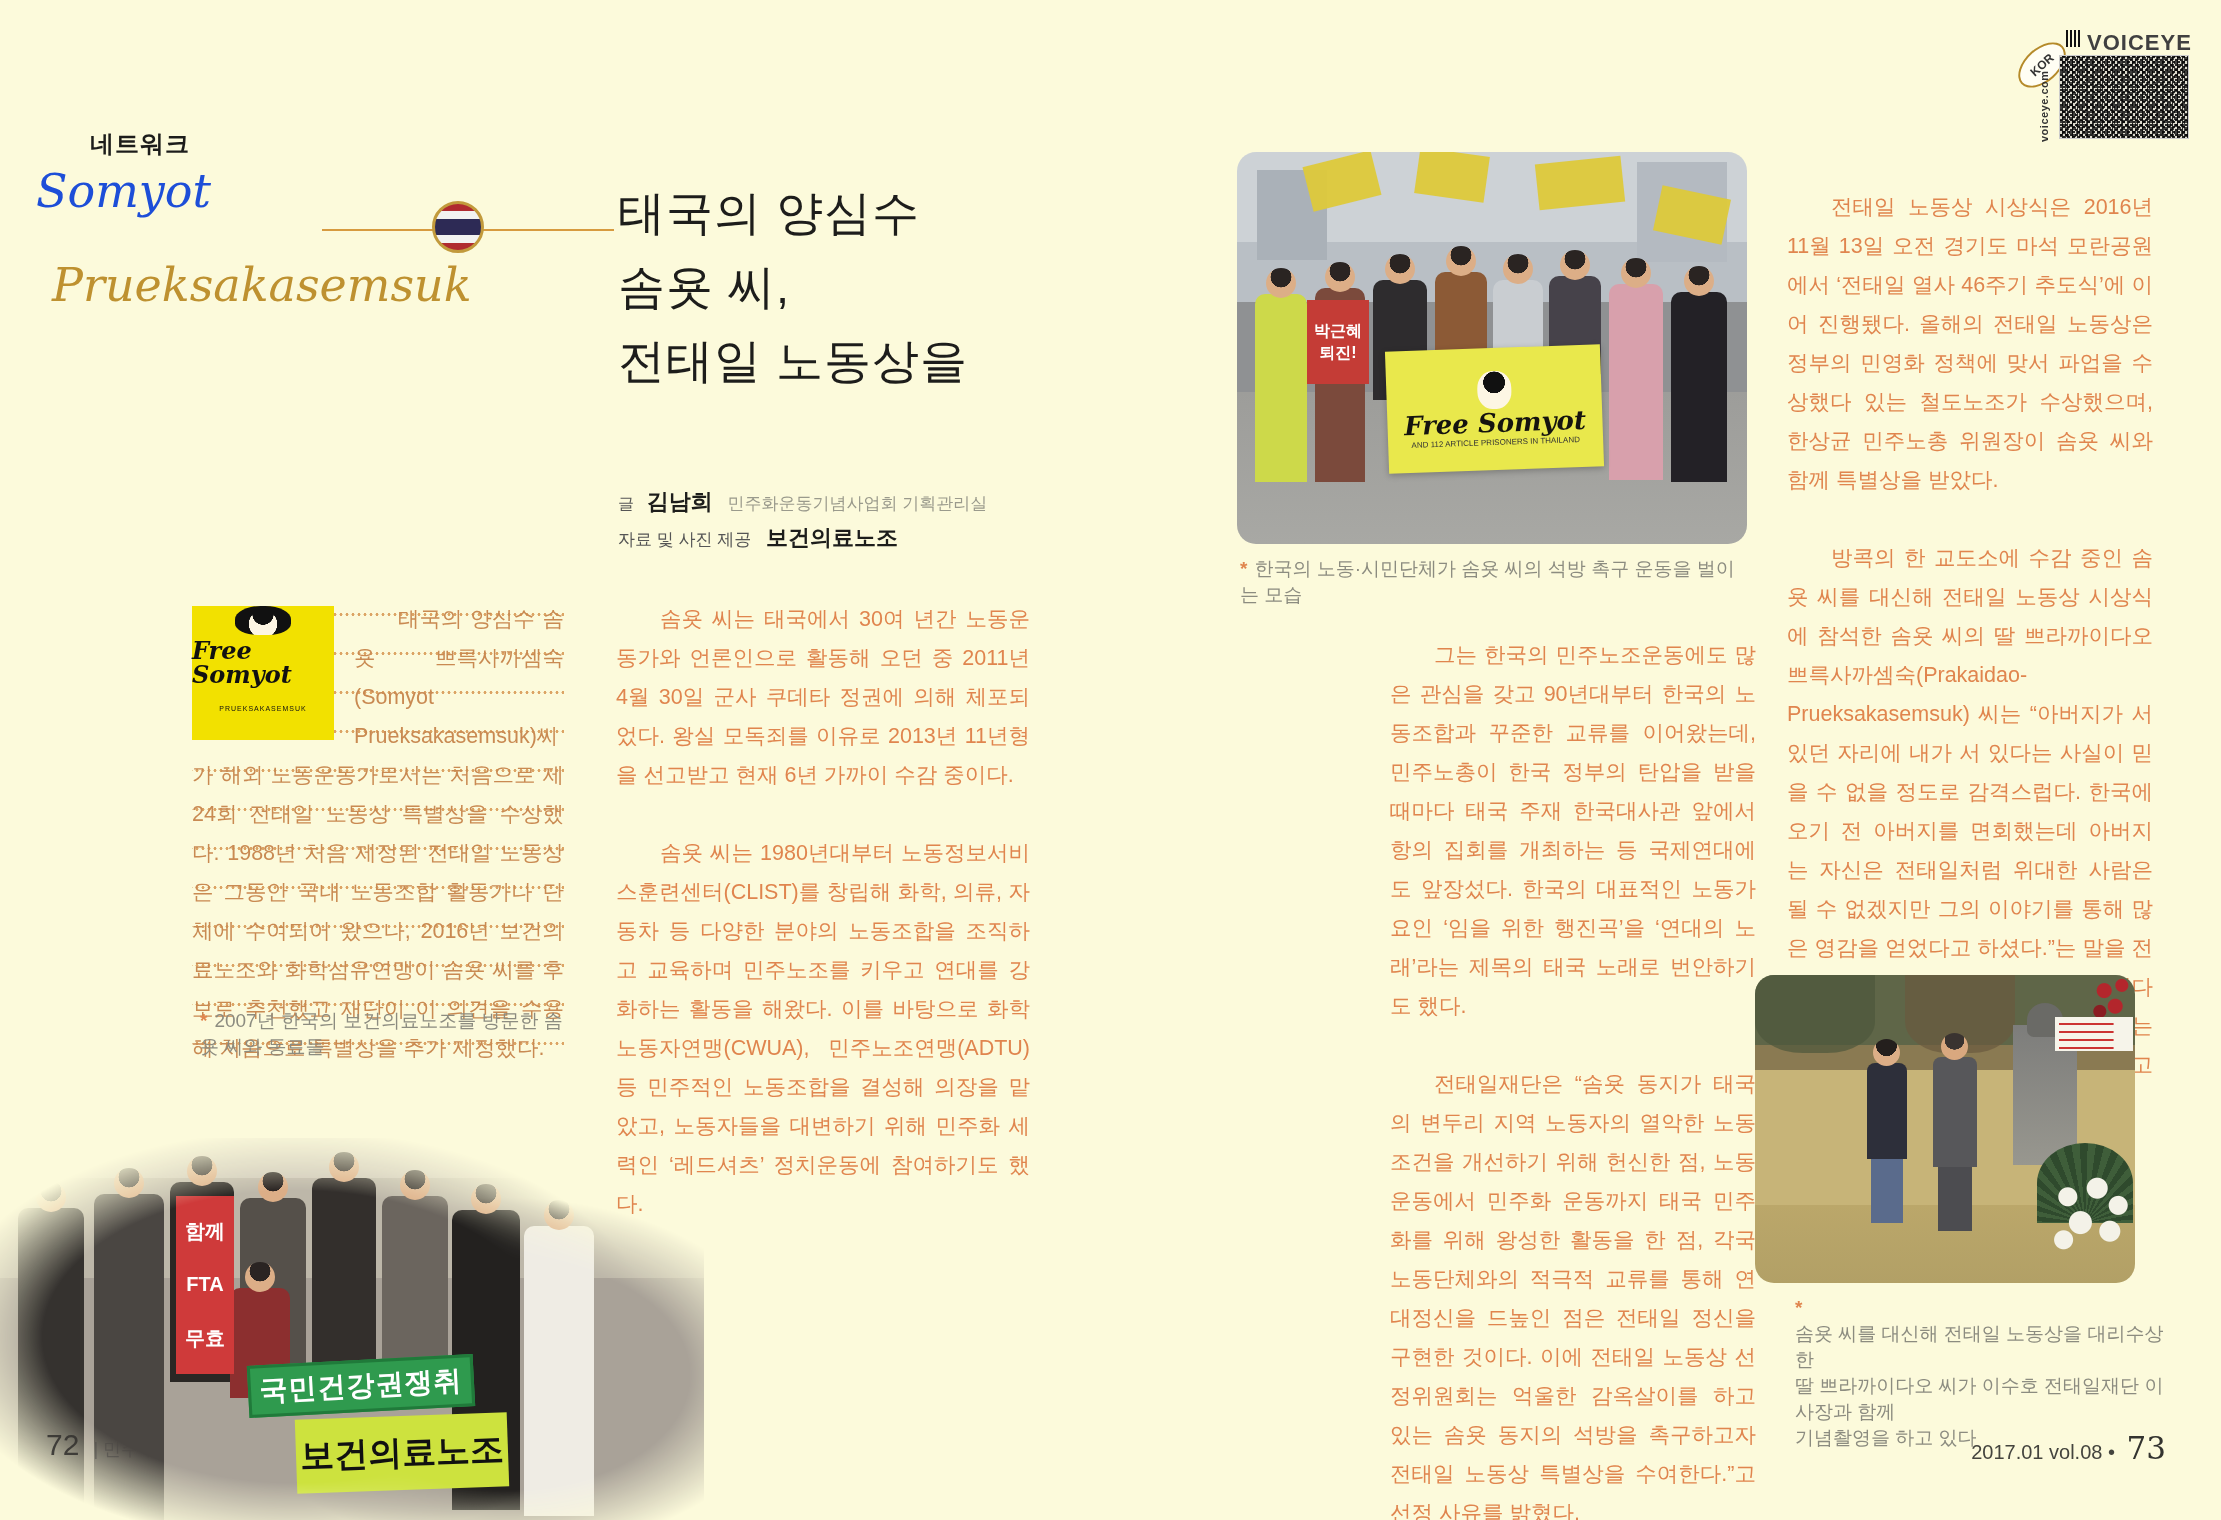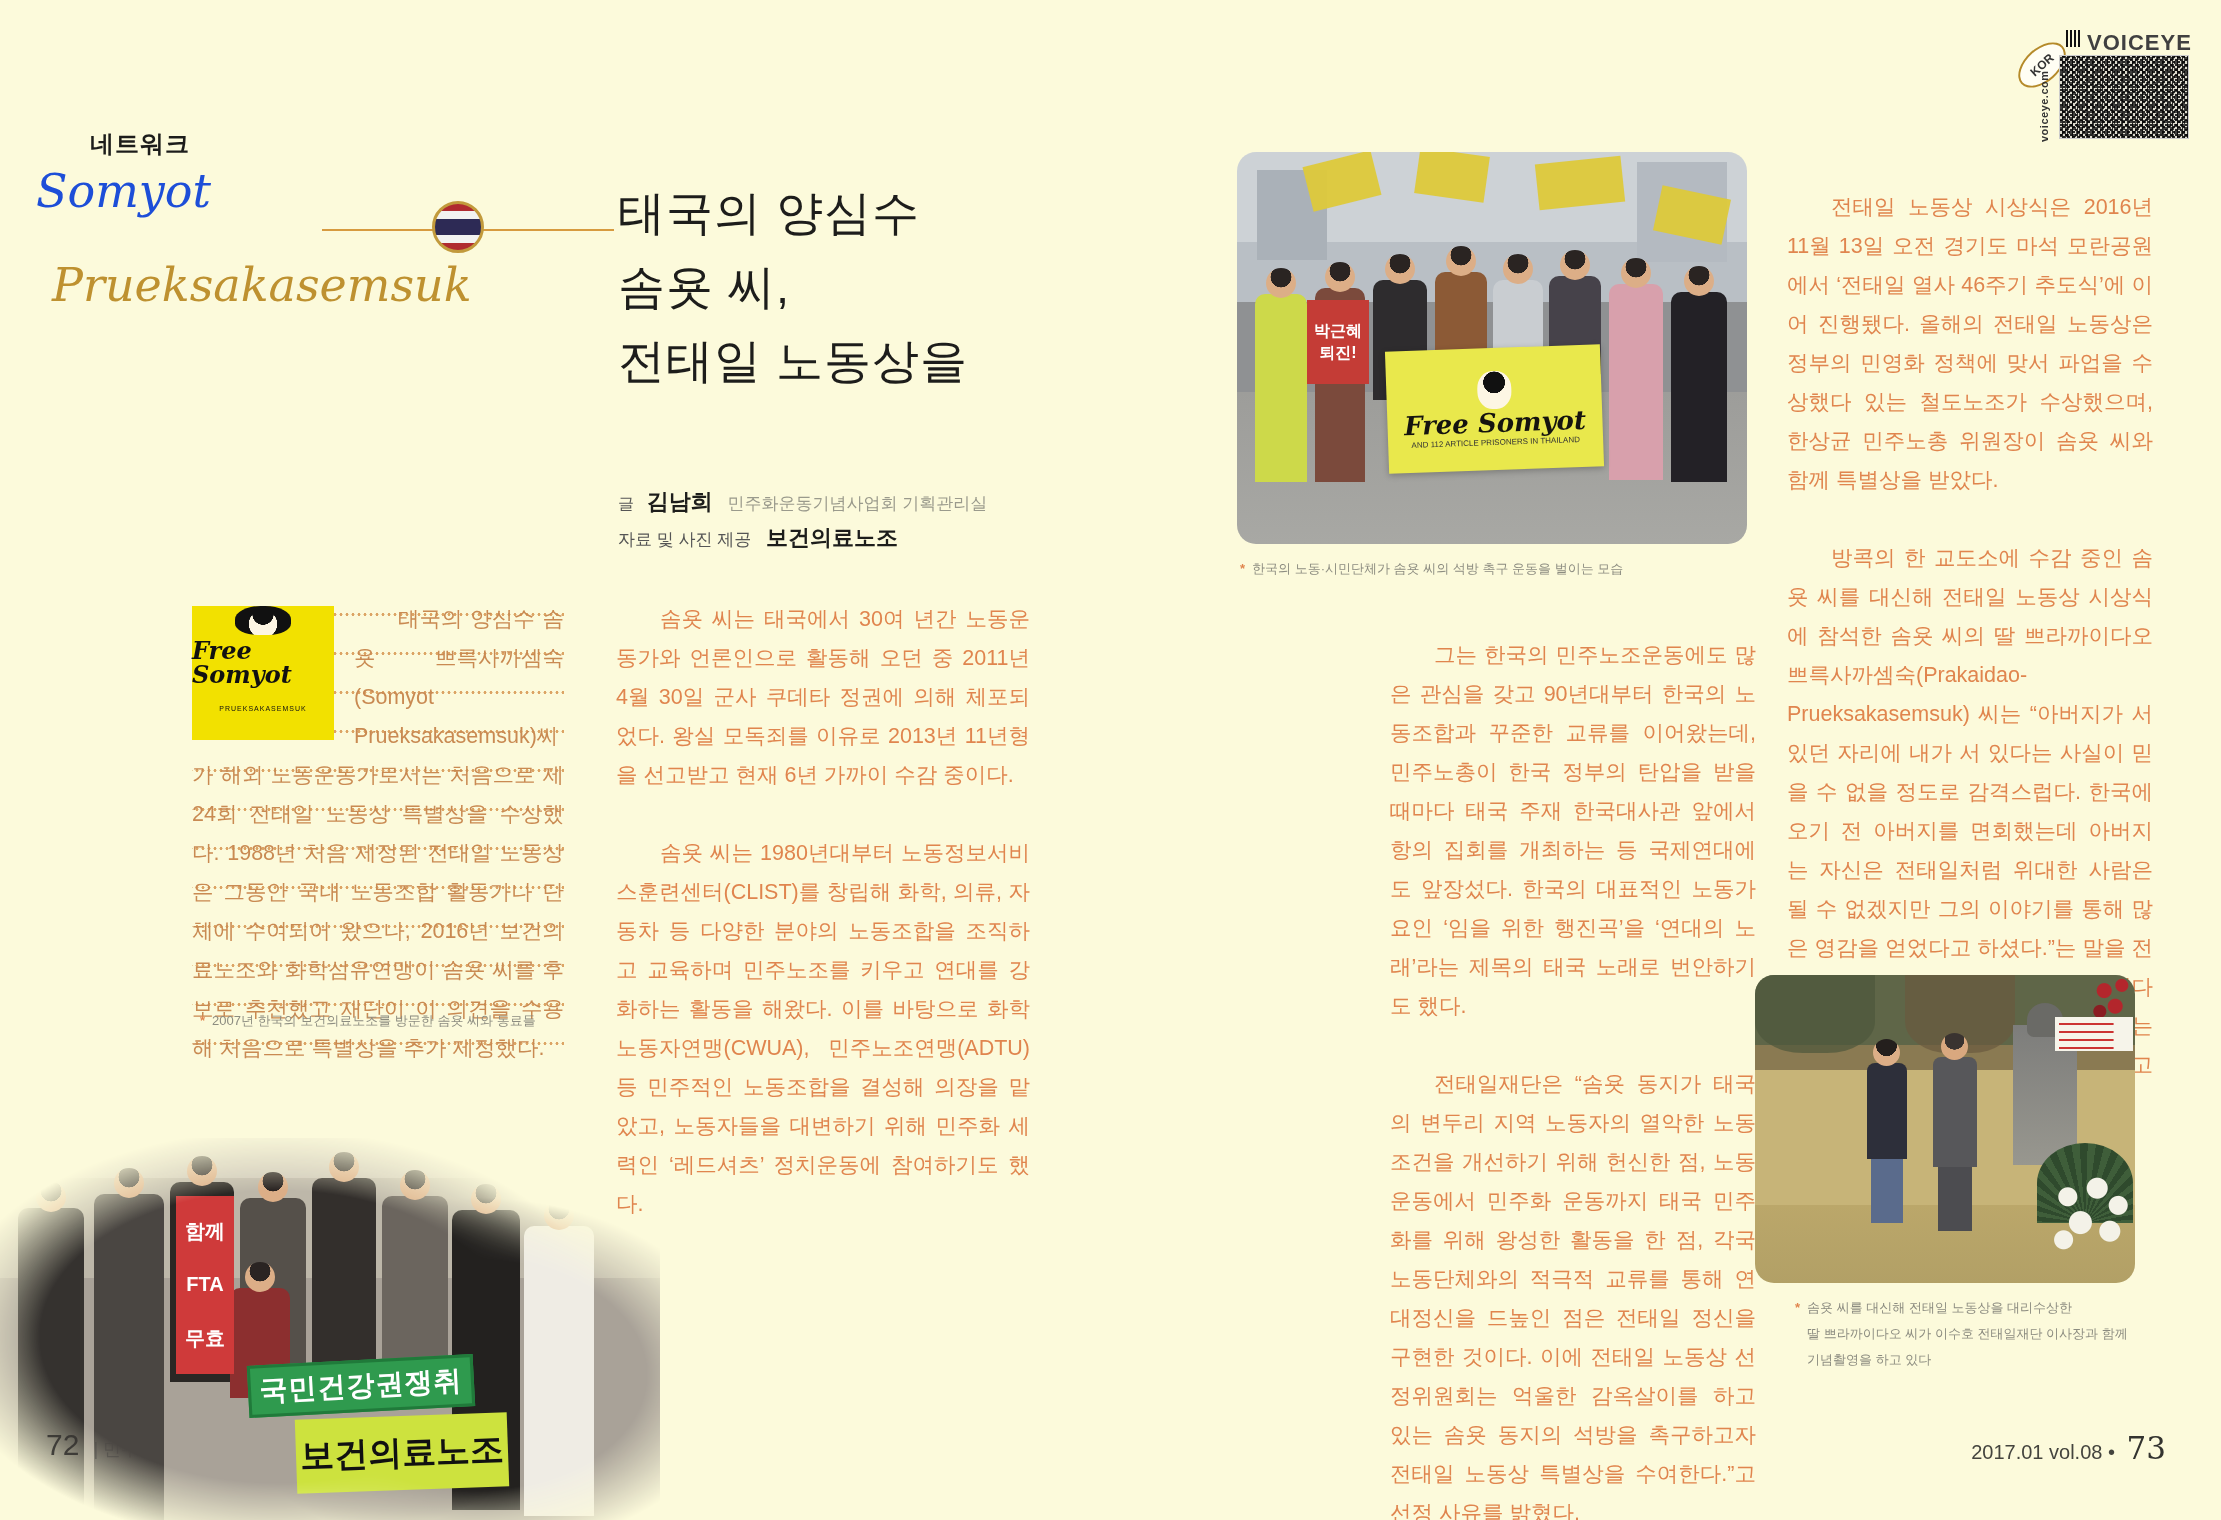--- a/index.html
+++ b/index.html
@@ -49,21 +49,21 @@
     display:flex;flex-direction:column;align-items:center;justify-content:flex-end;padding-bottom:12px;box-sizing:border-box;}
   .logo-face{width:56px;height:62px;border-radius:46% 46% 40% 40%;background:
     radial-gradient(circle at 50% 28%,#111 0 30%,transparent 31%),
     radial-gradient(circle at 50% 62%,#fdf6e4 0 42%,transparent 43%),#111;margin-bottom:4px;}
   .logo-free{font-family:"DejaVu Serif",serif;font-style:italic;font-weight:bold;font-size:24px;color:#111;line-height:1;}
   .logo-sub{font-size:7px;letter-spacing:1px;color:#111;margin-top:2px;}
   .end-badge{display:inline-block;background:#9a9a94;color:#fffef2;font-size:13px;font-weight:bold;
     border-radius:8px;padding:3px 7px;line-height:1.1;text-indent:0;vertical-align:2px;}
 
   
-  .caption{font-size:13px;line-height:26px;color:#8C8C80;}
+  .caption{font-size:19px;line-height:26px;color:#8C8C80;}
   .caption .star{color:#E0854E;font-weight:bold;margin-right:7px;}
   .cap-group{position:absolute;left:200px;top:1008px;width:372px;}
   .cap-protest{position:absolute;left:1240px;top:556px;width:500px;}
   .cap-memorial{position:absolute;left:1795px;top:1295px;width:370px;}
   .cap-memorial .lines{display:inline-block;vertical-align:top;}
 
   
   .photo{position:absolute;overflow:hidden;}
   .ph-protest{left:1237px;top:152px;width:510px;height:392px;background:linear-gradient(#cdd2d6 0 90px,#b9bfc5 90px 150px,#8f9193 150px 240px,#9d9d9a 240px,#a8a8a4);}
   .bldg{position:absolute;background:#aab1b8;}
@@ -108,21 +108,21 @@
     background:radial-gradient(circle at 30% 30%,#b3262c 0 7px,transparent 8px),
                radial-gradient(circle at 70% 20%,#b3262c 0 6px,transparent 7px),
                radial-gradient(circle at 55% 60%,#b3262c 0 7px,transparent 8px),
                radial-gradient(circle at 20% 70%,#8a1d22 0 6px,transparent 7px);}
 
   .ph-collage{left:0px;top:1138px;width:660px;height:382px;
     -webkit-mask-image:radial-gradient(ellipse 62% 66% at 42% 52%,#000 58%,transparent 82%),
                         radial-gradient(ellipse 50% 58% at 72% 62%,#000 52%,transparent 80%);
     mask-image:radial-gradient(ellipse 62% 66% at 42% 52%,#000 58%,transparent 82%),
                radial-gradient(ellipse 50% 58% at 72% 62%,#000 52%,transparent 80%);
-    background:linear-gradient(#cfc9bb 0 40px,#bdb7a9 40px 140px,#a9a298 140px);}
+    background:linear-gradient(#cfc9bb 0 40px,#bdb7a9 40px 140px,#a9a298 140px);padding-left:44px;}
   .cl-sign-red{position:absolute;left:176px;top:58px;width:58px;height:178px;background:#CF3A3A;color:#fff;
     font-size:20px;font-weight:bold;text-align:center;display:flex;flex-direction:column;justify-content:space-around;padding:8px 0;box-sizing:border-box;}
   .cl-banner-green{position:absolute;left:248px;top:222px;width:226px;height:52px;background:#2F9A4E;color:#fff;
     font-size:28px;font-weight:bold;display:flex;align-items:center;justify-content:center;transform:rotate(-3deg);
     border:3px solid #207a3a;box-sizing:border-box;letter-spacing:1px;}
   .cl-board-yellow{position:absolute;left:296px;top:278px;width:212px;height:74px;background:#CDE23E;color:#111;
     font-size:34px;font-weight:bold;display:flex;align-items:center;justify-content:center;transform:rotate(-2deg);}
 
   
   .footer-left{position:absolute;left:46px;top:1428px;font-size:30px;color:#4a4a44;z-index:0;}

